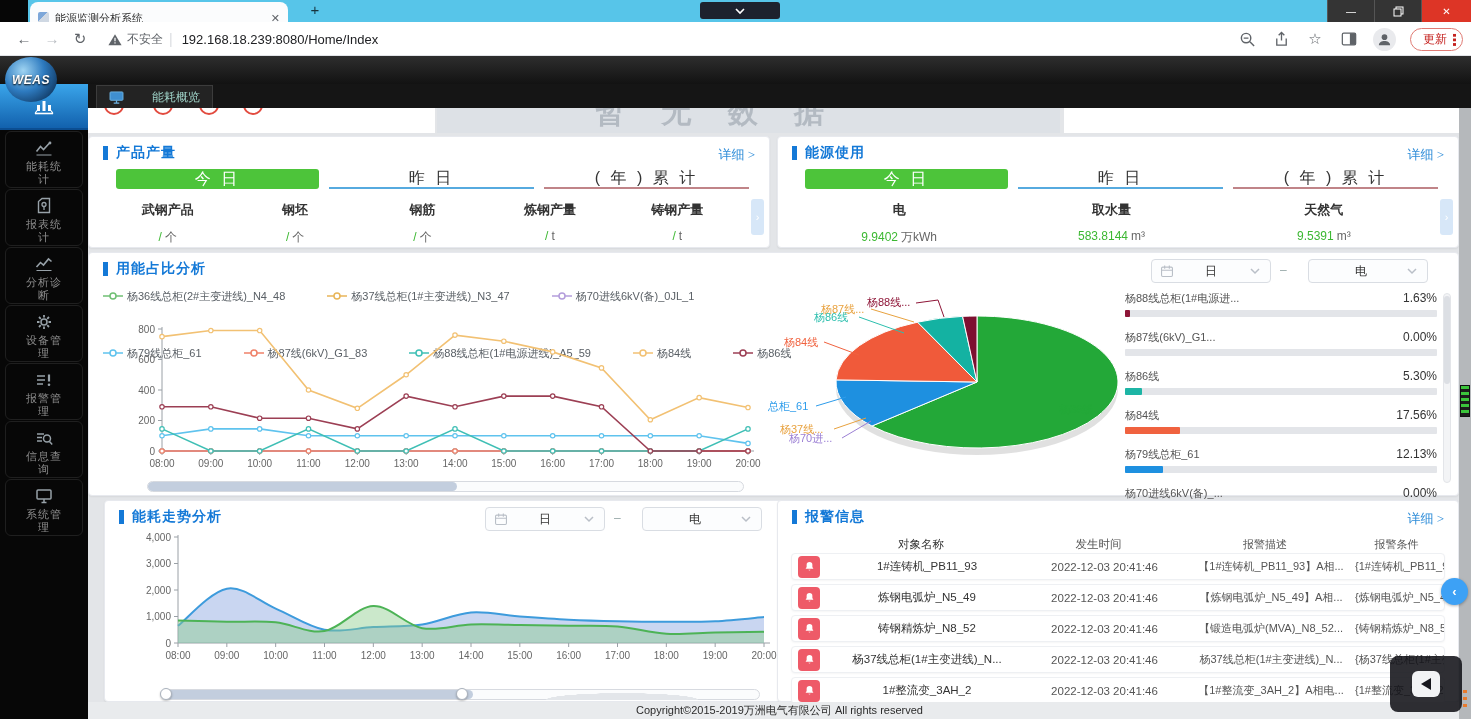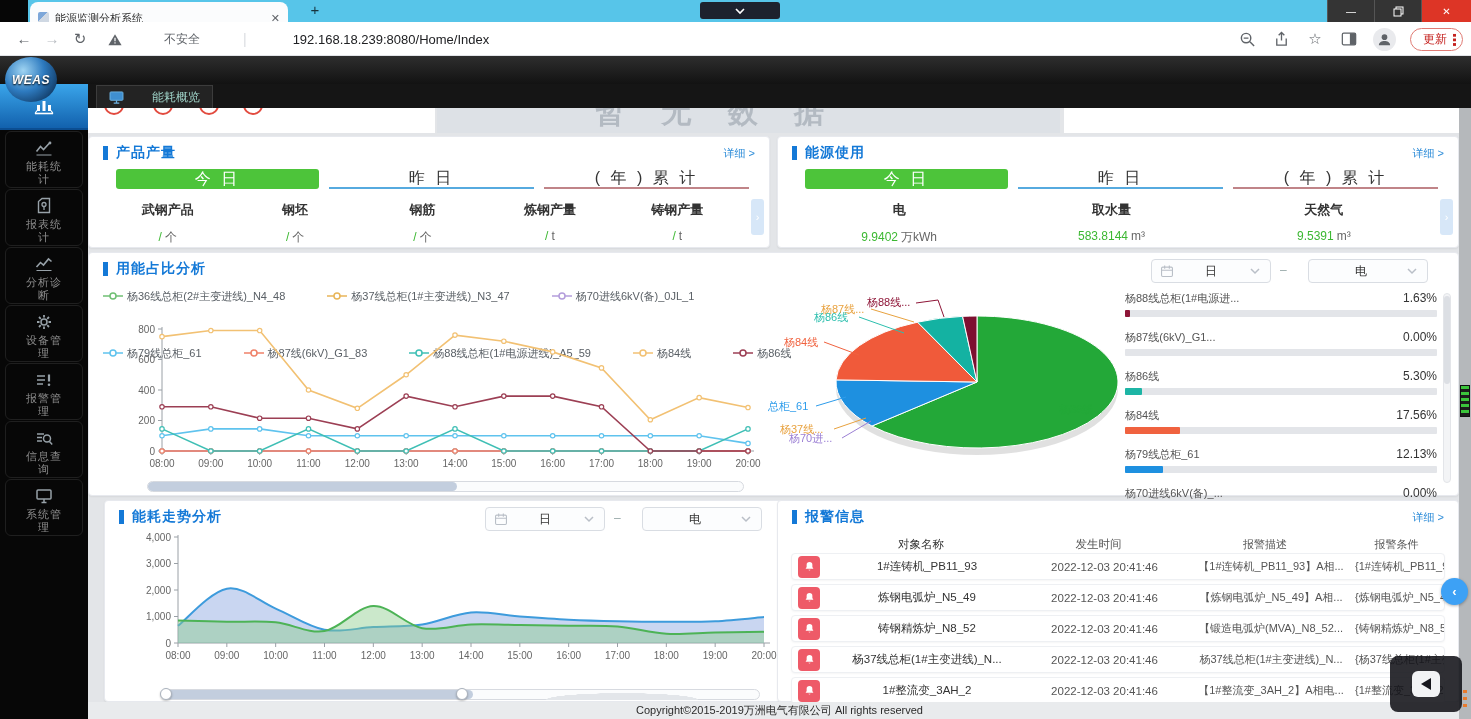--- a/index.html
+++ b/index.html
@@ -18,21 +18,21 @@
   .newtab{position:absolute;left:305px;top:1px;font-size:15px;color:#17333d;width:20px;text-align:center;}
   .tb-drop{position:absolute;left:700px;top:2px;width:80px;height:17px;background:#1d222e;border-radius:3px;
     display:flex;align-items:center;justify-content:center;}
   .winbtns{position:absolute;right:0;top:0;height:22px;display:flex;}
   .winbtn{width:47px;height:22px;display:flex;align-items:center;justify-content:center;background:#343434;color:#fff;font-size:10px;border-left:1px solid #555;}
   .winbtn.close{background:#dd3526;width:50px;}
 
   .toolbar{position:absolute;left:0;top:22px;width:1471px;height:34px;background:#fff;border-bottom:1px solid #e2e4e8;}
   .nav-ic{position:absolute;top:5px;font-size:15px;color:#5f6368;width:24px;height:24px;text-align:center;line-height:24px;border-radius:50%;}
   .nav-ic.dis{color:#b8bcc2;}
-  .urlbox{position:absolute;left:108px;top:4px;height:26px;display:flex;align-items:center;font-size:13px;color:#202124;gap:37px;}
+  .urlbox{position:absolute;left:108px;top:4px;height:26px;display:flex;align-items:center;font-size:13px;color:#202124;}
   .warn-label{font-size:12px;color:#5f6368;margin:0 6px 0 5px;}
   .url-sep{color:#dadce0;margin-right:9px;font-size:14px;}
   .tool-right{position:absolute;right:8px;top:4px;height:26px;display:flex;align-items:center;gap:14px;}
   .tr-ic{width:20px;height:20px;display:flex;align-items:center;justify-content:center;color:#5f6368;font-size:15px;}
   .avatar-tb{width:23px;height:23px;border-radius:50%;background:#e9eaed;display:flex;align-items:center;justify-content:center;}
   .update-pill{height:23px;border:1px solid #e07b74;border-radius:12px;display:flex;align-items:center;
     padding:0 6px 0 12px;color:#c5221f;font-size:12px;gap:6px;}
   .dots3{width:3px;height:13px;display:inline-block;background:radial-gradient(circle,#c5221f 1.4px,transparent 1.6px) 0 0/3px 4.6px repeat-y;}
 
   
@@ -62,21 +62,21 @@
     display:flex;flex-direction:column;align-items:center;padding-top:6px;}
   .side-ic{width:20px;height:20px;color:#97a1a8;}
   .side-ic svg{width:20px;height:20px;display:block;}
   .side-label{width:46px;margin-top:2px;font-size:11px;line-height:13px;color:#8d8d8d;text-align:center;letter-spacing:1px;}
 
   
   .content{position:absolute;left:88px;top:108px;width:1383px;height:611px;background:#e3e5e8;}
   .panel{position:absolute;background:#fff;border:1px solid #e7e9ee;border-radius:4px;box-shadow:0 1px 2px rgba(0,0,0,.06);}
   .p-marker{position:absolute;left:14px;top:9px;width:5px;height:14px;background:#1479d7;}
   .p-title{position:absolute;left:27px;top:7px;font-size:14px;font-weight:bold;color:#1479d7;letter-spacing:1px;}
-  .p-detail{position:absolute;right:14px;top:9px;font-size:11px;color:#2d8cd8;}
+  .p-detail{position:absolute;right:14px;top:9px;font-size:13px;color:#2d8cd8;font-family:Liberation Serif, serif;}
 
   
   .strip-piece{position:absolute;top:0;height:25px;overflow:hidden;}
   .half-circle{position:absolute;top:-13px;width:20px;height:20px;border:2px solid #e24b3f;border-radius:50%;}
   .nodata-text{position:absolute;top:-16px;font-size:30px;font-weight:bold;color:#b3bac2;letter-spacing:14px;white-space:nowrap;}
 
   
   .stat-tabs{position:absolute;left:0;top:32px;width:100%;height:22px;}
   .stab{position:absolute;top:0;height:20px;font-size:16px;display:flex;align-items:center;justify-content:center;letter-spacing:3px;}
   .stab.active{background:#4dc43a;color:#fff;border-radius:3px;}

